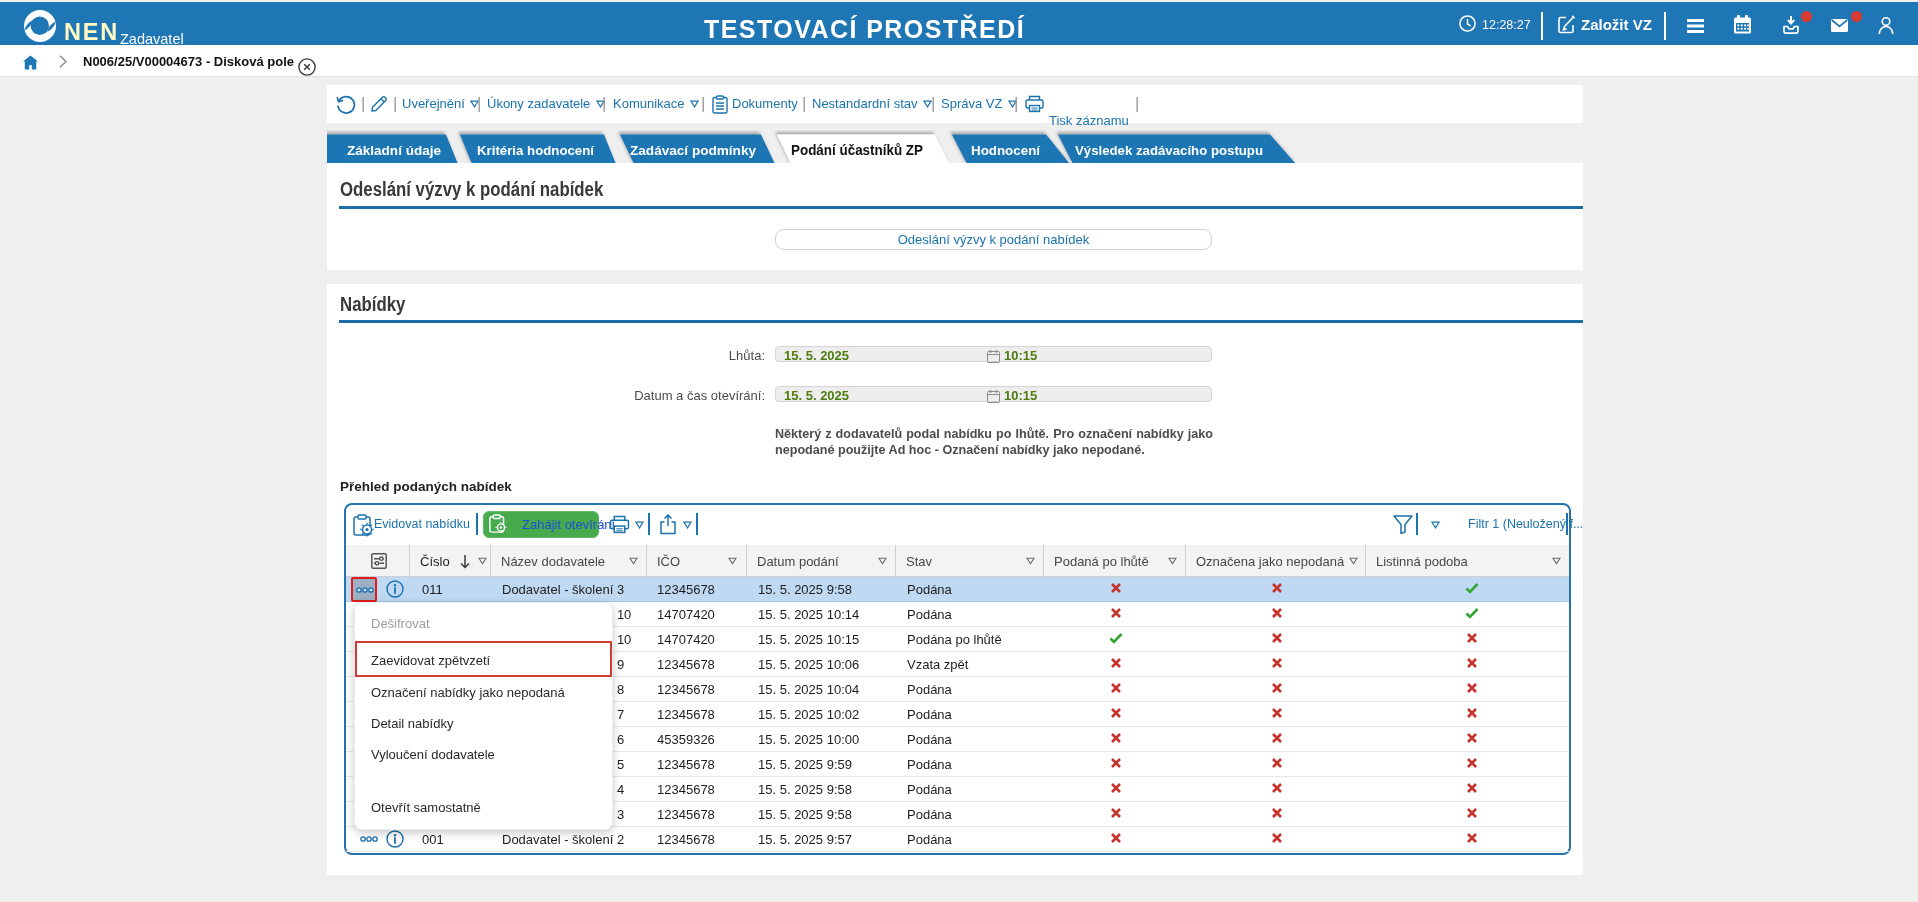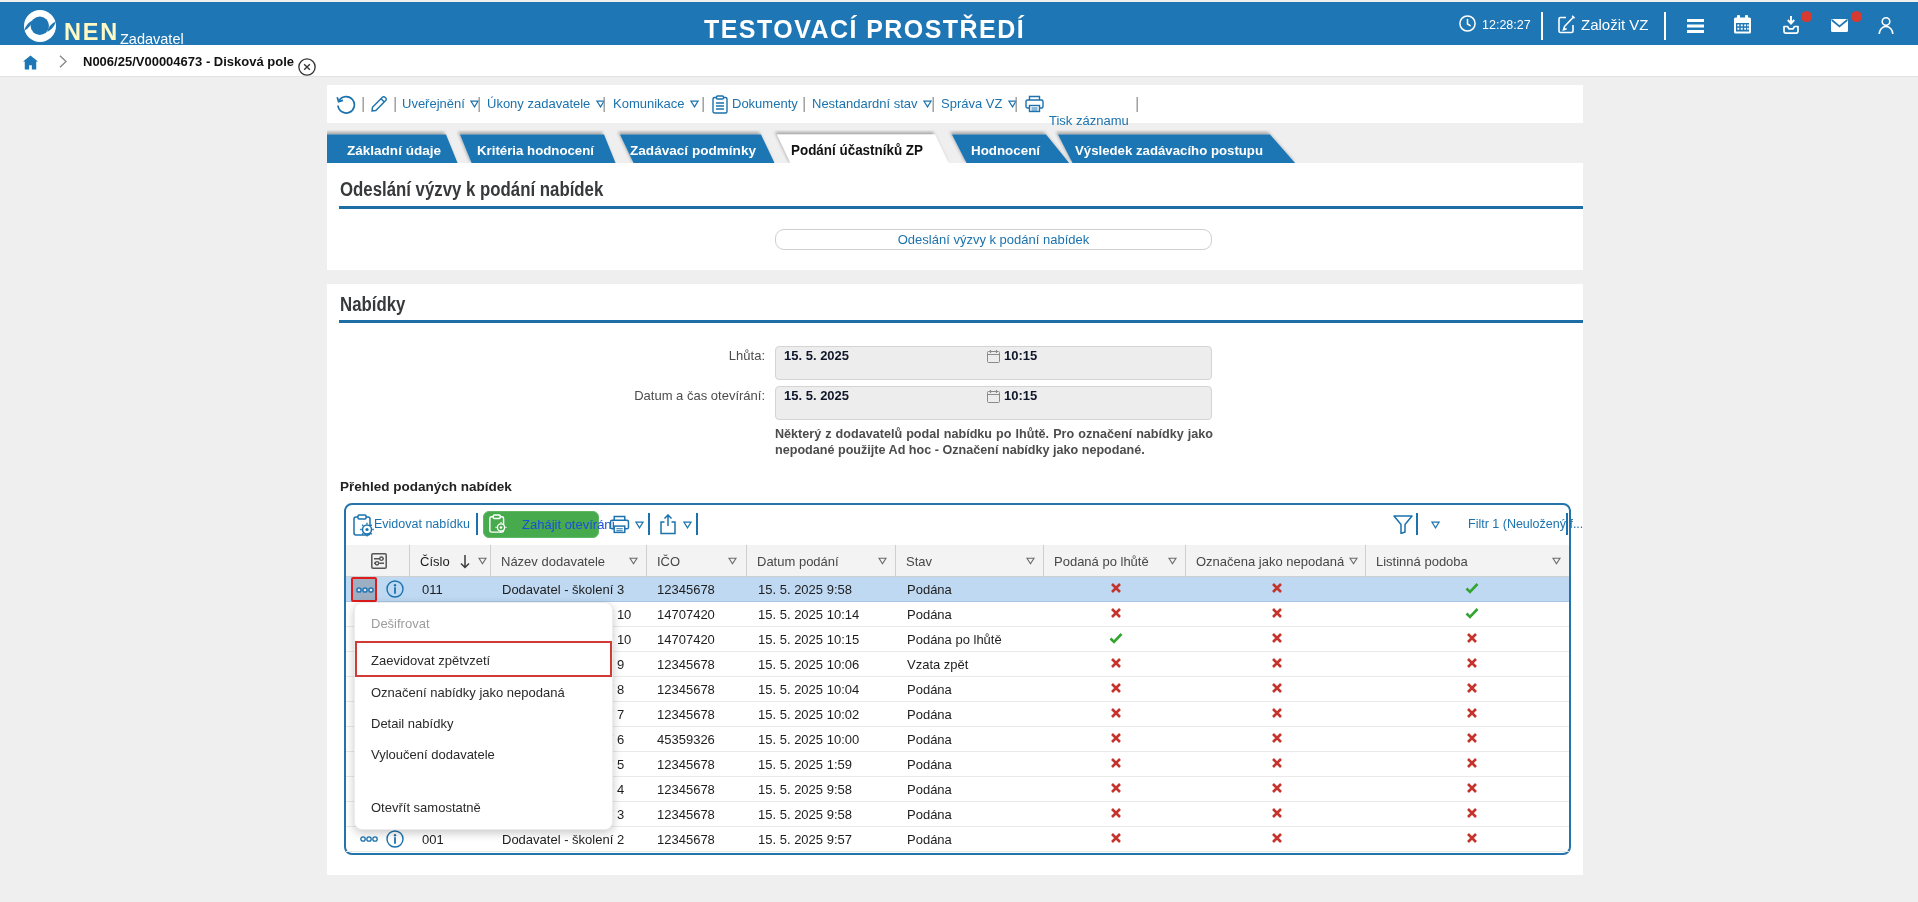--- a/index.html
+++ b/index.html
@@ -6,21 +6,21 @@
 html,body { width:1918px; height:902px; background:#efefef; font-family:"Liberation Sans", sans-serif; overflow:hidden; }
 .abs { position:absolute; }
 #topbar { position:absolute; left:0; top:2px; width:1918px; height:43px; background:#1f76b4; }
 #crumb { position:absolute; left:0; top:45px; width:1918px; height:32px; background:#fff; border-bottom:1px solid #e2e2e2; }
 #bar1 { position:absolute; left:327px; top:85px; width:1256px; height:38px; background:#fff; }
 #sec1 { position:absolute; left:327px; top:163px; width:1256px; height:107px; background:#fff; }
 #sec2 { position:absolute; left:327px; top:284px; width:1256px; height:591px; background:#fff; }
 .h2 { font-size:20px; font-weight:bold; color:#37393b; transform:scaleX(0.84); transform-origin:0 0; white-space:nowrap; }
 .hrblue { position:absolute; left:12px; width:1244px; height:3px; background:#1c6ea4; }
 .lbl { position:absolute; font-size:13px; color:#4c4c4c; text-align:right; }
-.fld { position:absolute; left:448px; width:437px; height:34px; background:#ededed; border:1px solid #d4d4d4; border-radius:4px; font-size:13px; font-weight:bold; color:#0f172a; }
+.fld { position:absolute; left:448px; width:437px; height:16px; background:#ededed; border:1px solid #d4d4d4; border-radius:4px; font-size:13px; font-weight:bold; color:#4d7c0f; }
 .fld .d { position:absolute; left:8px; top:1px; }
 .fld .t { position:absolute; left:228px; top:1px; }
 .toollink { font-size:13px; color:#1b72ad; white-space:nowrap; }
 .tsep { color:#9a9a9a; }
 
 #tbl { position:absolute; left:17px; top:219px; width:1227px; height:352px; border:2px solid #2473ab; border-radius:8px; background:#fff; }
 .hdr { position:absolute; left:0px; top:40px; width:1223px; height:32px; background:#f3f3f3; border-bottom:1px solid #cfcfcf; }
 .hcell { position:absolute; top:0; height:32px; border-right:1px solid #cfcfcf; font-size:13px; color:#474747; }
 .hcell span.tx { position:absolute; left:10px; top:9px; white-space:nowrap; }
 .row { position:absolute; left:0; width:1223px; height:25px; border-bottom:1px solid #e9e9e9; font-size:13px; color:#1d1d1d; }
@@ -51,21 +51,21 @@
       <circle cx="8.5" cy="8.5" r="7.6" fill="none" stroke="#fff" stroke-width="1.5"></circle>
       <path d="M8.5 4.5 V9 L11.2 10.6" fill="none" stroke="#fff" stroke-width="1.5" stroke-linecap="round"></path>
     </svg>
   <div class="abs" style="left:1482px;top:16px;font-size:12.5px;color:#fff;">12:28:27</div>
   <div class="abs" style="left:1541px;top:10px;width:2px;height:28px;background:#fff;"></div>
 
   <svg class="abs" style="left:1557px;top:12px;" width="20" height="20" viewBox="0 0 20 20">
       <path d="M16 11 V17 a1.5 1.5 0 0 1 -1.5 1.5 H3.5 A1.5 1.5 0 0 1 2 17 V5 a1.5 1.5 0 0 1 1.5 -1.5 H9" fill="none" stroke="#fff" stroke-width="1.6"></path>
       <path d="M7.5 12.5 L17 2.5 M7.5 12.5 l-1 3.2 3.2-1 M15.2 1.8 l2.4 2.4" fill="none" stroke="#fff" stroke-width="1.6"></path>
     </svg>
-  <div class="abs" style="left:1581px;top:14px;font-size:15px;font-weight:normal;color:#fff;">Založit VZ</div>
+  <div class="abs" style="left:1581px;top:14px;font-size:15px;font-weight:bold;color:#fff;">Založit VZ</div>
   <div class="abs" style="left:1664px;top:10px;width:2px;height:28px;background:#fff;"></div>
 
   <svg class="abs" style="left:1687px;top:17px;" width="17" height="14" viewBox="0 0 17 14">
       <rect x="0" y="0" width="17" height="3" fill="#fff"></rect>
       <rect x="0" y="5.5" width="17" height="3" fill="#fff"></rect>
       <rect x="0" y="11" width="17" height="3" fill="#fff"></rect>
     </svg>
 
   <svg class="abs" style="left:1734px;top:13px;" width="17" height="19" viewBox="0 0 17 19">
       <rect x="3" y="0" width="3" height="5" rx="1" fill="#fff"></rect>
@@ -522,21 +522,21 @@
             <circle cx="15" cy="3" r="2.2" fill="none" stroke="#1b72ad" stroke-width="1.3"></circle>
           </svg>
           <svg class="abs" style="left:40px;top:3px;" width="18" height="18" viewBox="0 0 18 18">
             <circle cx="9" cy="9" r="8" fill="none" stroke="#1b72ad" stroke-width="1.4"></circle>
             <circle cx="9" cy="5.2" r="1.2" fill="#1b72ad"></circle>
             <path d="M9 8 v5" stroke="#1b72ad" stroke-width="1.8" stroke-linecap="round"></path>
           </svg>
           <div class="c1">004</div>
           <div class="c2">Dodavatel - školení 5</div>
           <div class="c3">12345678</div>
-          <div class="c4">15. 5. 2025 1:59</div>
+          <div class="c4">15. 5. 2025 9:59</div>
           <div class="c5">Podána</div>
           <svg class="abs" style="left:764px;top:5px;" width="12" height="12" viewBox="0 0 12 12">
             <path d="M2 2 L10 10 M10 2 L2 10" stroke="#c5342c" stroke-width="2.6"></path>
           </svg>
           <svg class="abs" style="left:925px;top:5px;" width="12" height="12" viewBox="0 0 12 12">
             <path d="M2 2 L10 10 M10 2 L2 10" stroke="#c5342c" stroke-width="2.6"></path>
           </svg>
           <svg class="abs" style="left:1120px;top:5px;" width="12" height="12" viewBox="0 0 12 12">
             <path d="M2 2 L10 10 M10 2 L2 10" stroke="#c5342c" stroke-width="2.6"></path>
           </svg>

